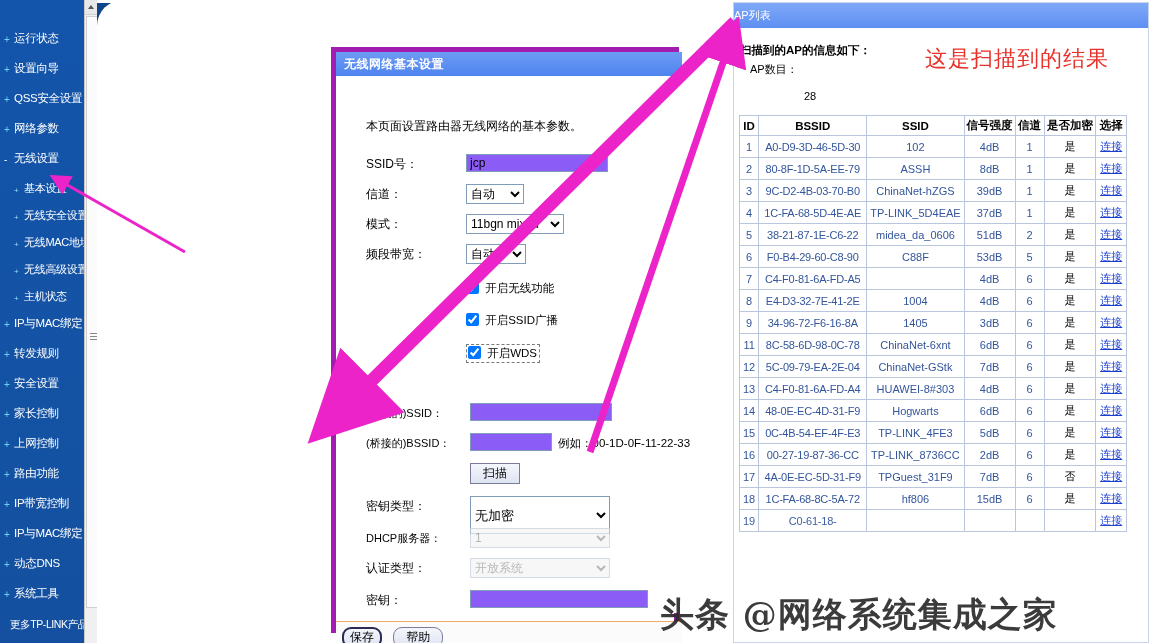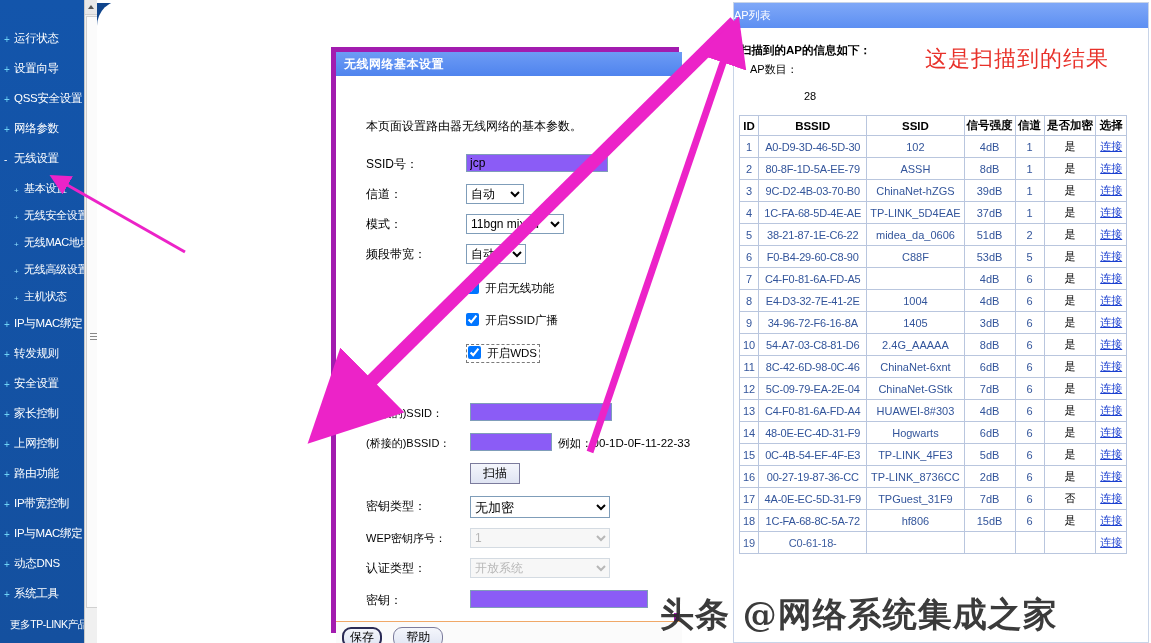--- a/index.html
+++ b/index.html
@@ -291,27 +291,27 @@
       <span class="fctl" style="left:104px;"><input class="tbox" style="width: 82px;" value=""></span>
       <span class="hint" style="left:192px;top:3px;">例如：00-1D-0F-11-22-33</span>
     </div>
 
     <div style="position:absolute;left:134px;top:387px;">
       <button class="btn">扫描</button>
     </div>
 
     <div class="frow" style="top:420px;">
       <span class="flabel">密钥类型：</span>
-      <span class="fctl" style="left:104px;"><select class="sbox" style="width:140px;height:22px;font-size:13px;">
+      <span class="fctl" style="left:104px;"><select class="sbox" style="width:140px;height:38px;font-size:13px;">
         <option>无加密</option>
       </select></span>
     </div>
 
     <div class="frow" style="top:452px;">
-      <span class="flabel" style="font-size:11px;">WEP密钥序号：</span>
+      <span class="flabel" style="font-size:11px;">DHCP服务器：</span>
       <span class="fctl" style="left:104px;"><select class="sbox dim" style="width:140px;" disabled="">
         <option>1</option>
       </select></span>
     </div>
 
     <div class="frow" style="top:482px;">
       <span class="flabel">认证类型：</span>
       <span class="fctl" style="left:104px;"><select class="sbox dim" style="width:140px;" disabled="">
         <option>开放系统</option>
       </select></span>
@@ -428,31 +428,22 @@
         <tr>
           <td class="c-id">9</td>
           <td class="c-bssid">34-96-72-F6-16-8A</td>
           <td class="c-ssid">1405</td>
           <td class="c-sig">3dB</td>
           <td class="c-ch">6</td>
           <td class="c-enc">是</td>
           <td class="c-sel"><a>连接</a></td>
         </tr>
         <tr>
-          <td class="c-id">10</td>
-          <td class="c-bssid">54-A7-03-C8-81-D6</td>
-          <td class="c-ssid">2.4G_AAAAA</td>
-          <td class="c-sig">8dB</td>
-          <td class="c-ch">6</td>
-          <td class="c-enc">是</td>
-          <td class="c-sel"><a>连接</a></td>
-        </tr>
-        <tr>
           <td class="c-id">11</td>
-          <td class="c-bssid">8C-42-6D-98-0C-46</td>
+          <td class="c-bssid">8C-58-6D-98-0C-78</td>
           <td class="c-ssid">ChinaNet-6xnt</td>
           <td class="c-sig">6dB</td>
           <td class="c-ch">6</td>
           <td class="c-enc">是</td>
           <td class="c-sel"><a>连接</a></td>
         </tr>
         <tr>
           <td class="c-id">12</td>
           <td class="c-bssid">5C-09-79-EA-2E-04</td>
           <td class="c-ssid">ChinaNet-GStk</td>

